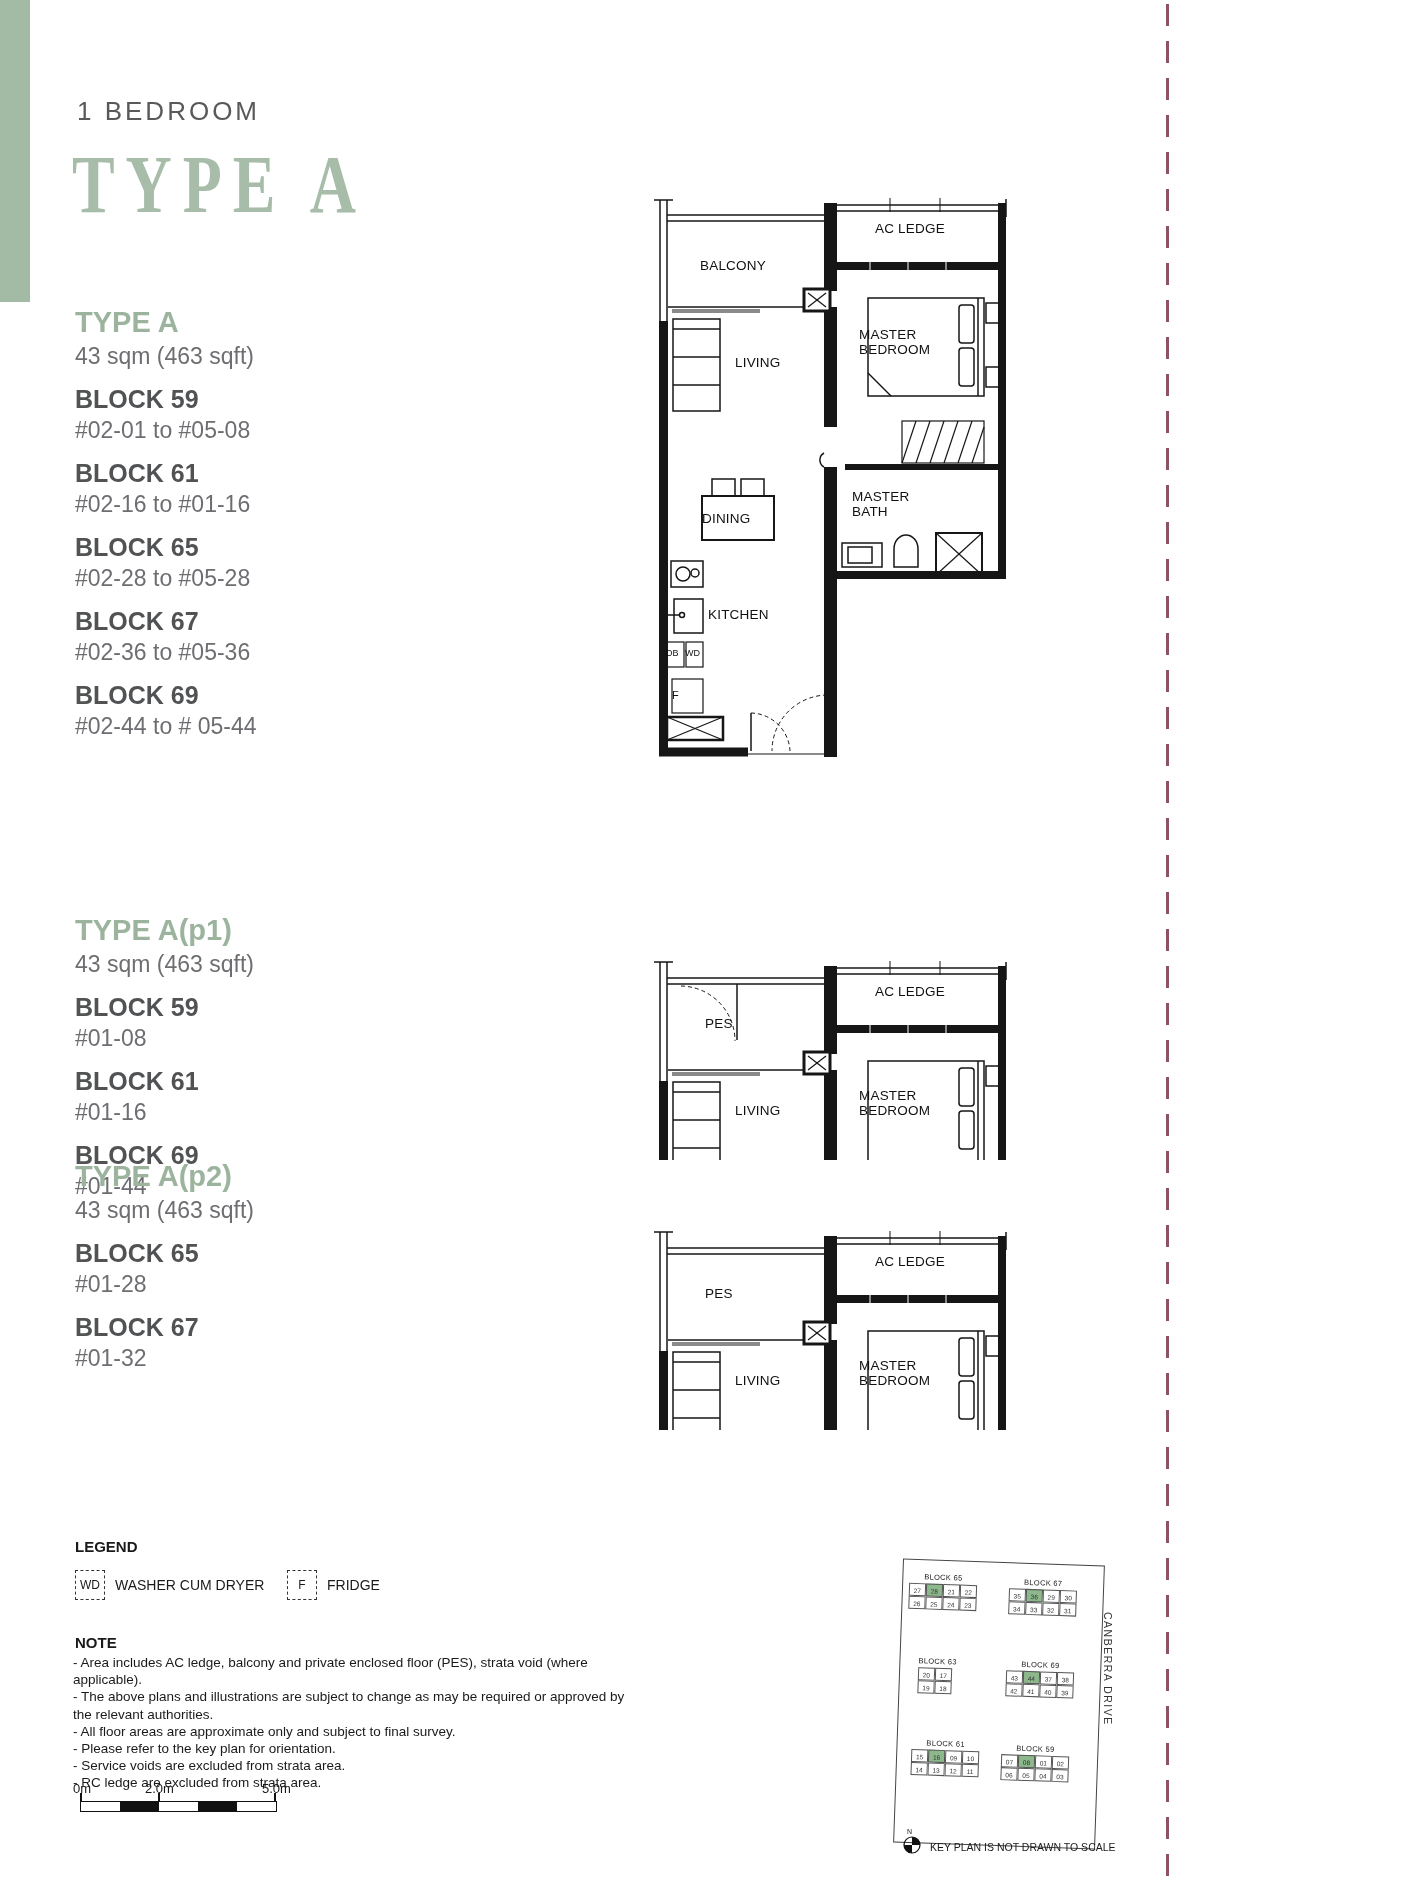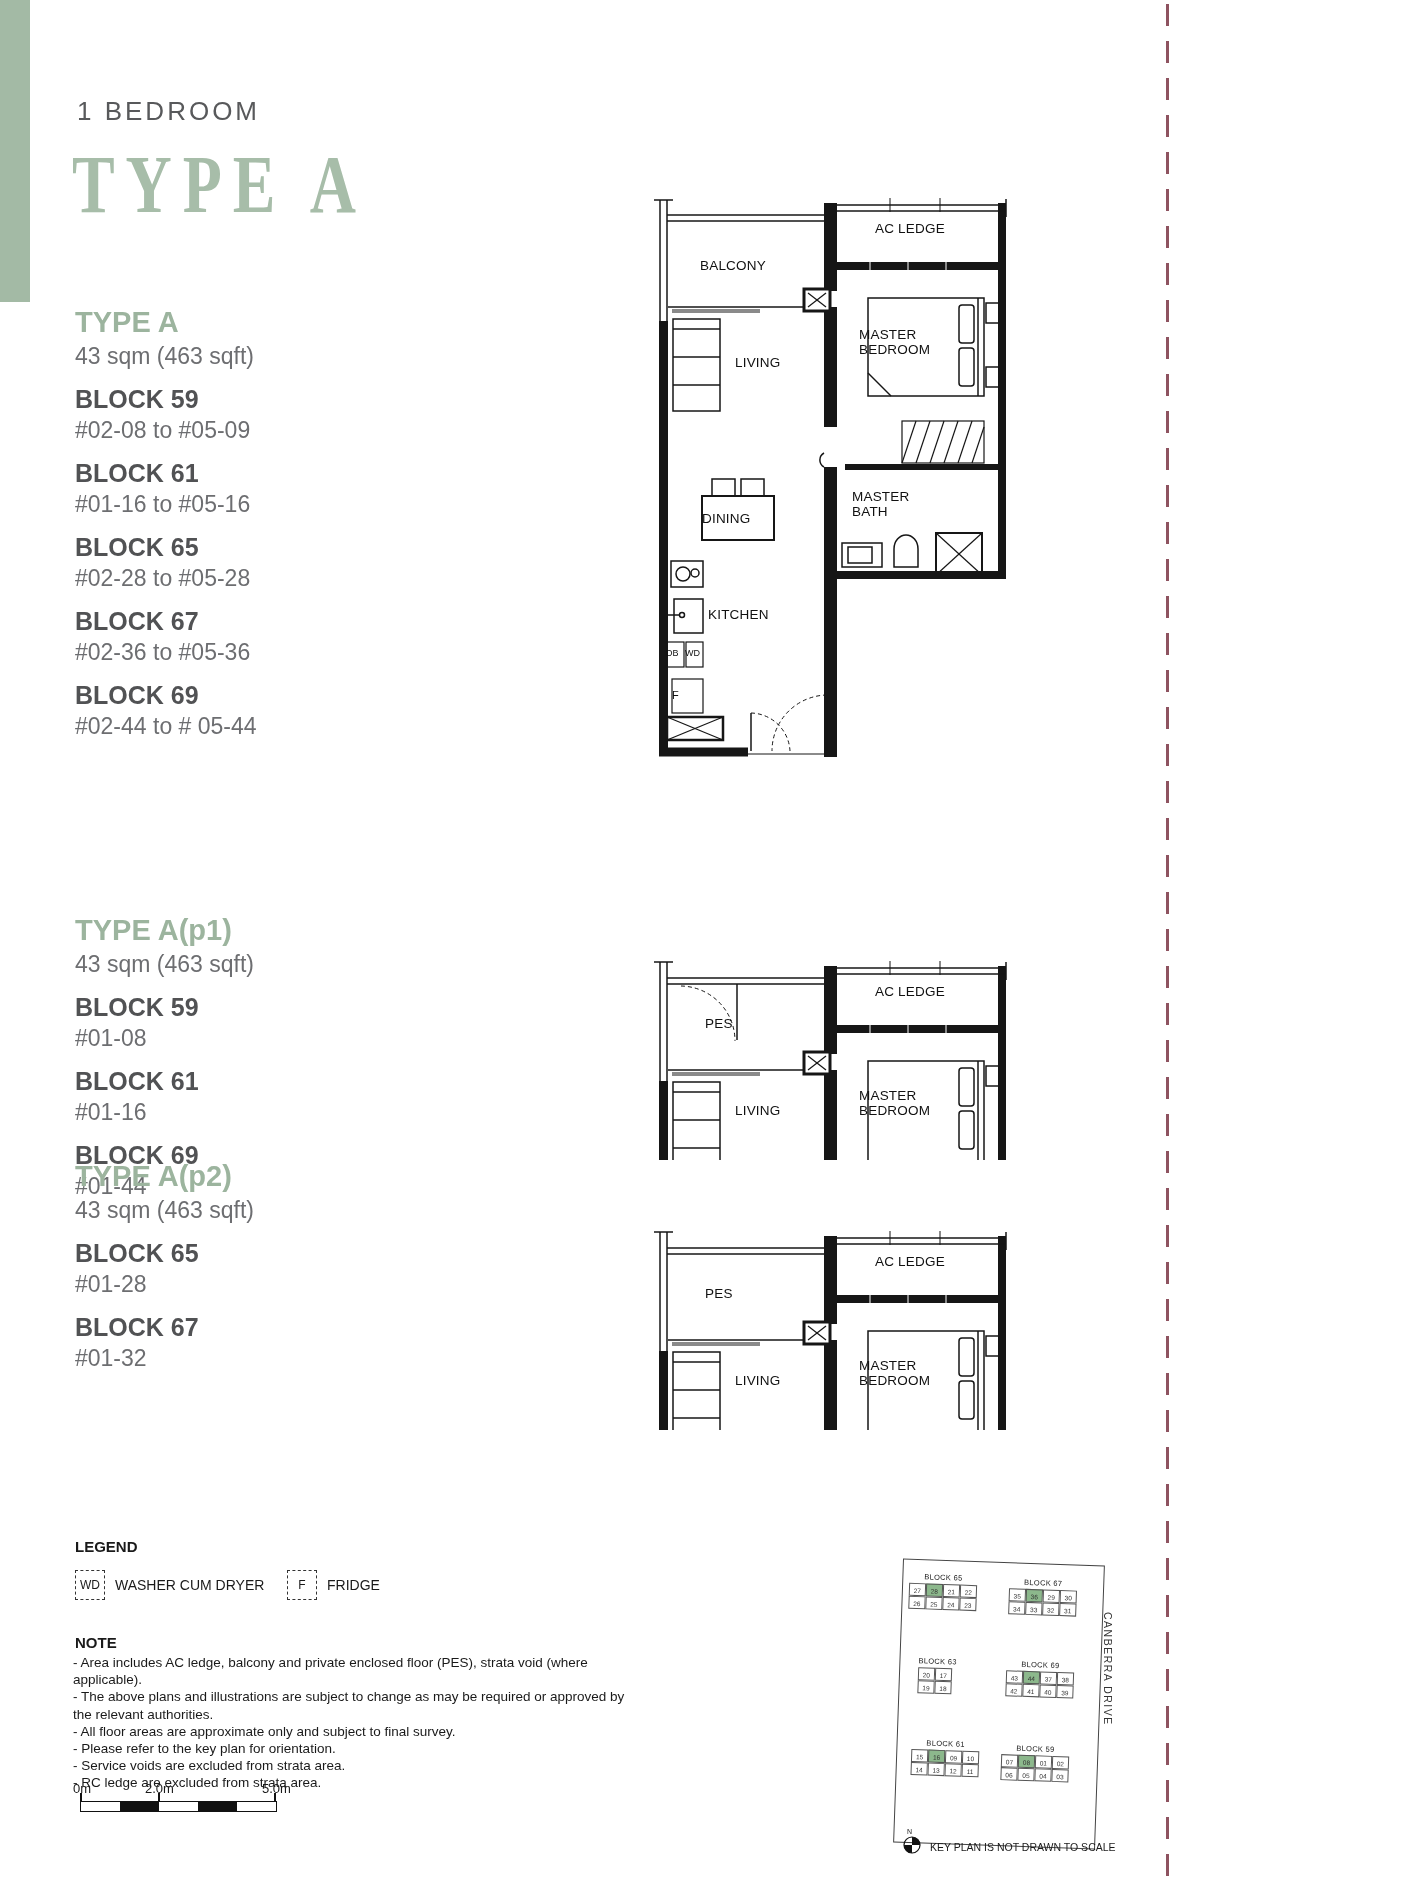--- a/index.html
+++ b/index.html
@@ -64,25 +64,25 @@
   <div class="trim-dash"></div>
 
   <div class="hdr-cat">1 BEDROOM</div>
   <div class="wordmark">TYPE A</div>
 
   <div class="spec" style="top:306px">
     <div class="spec-title">TYPE A</div>
     <div class="spec-area">43 sqm (463 sqft)</div>
     <div class="blk">
       <div class="blk-name">BLOCK 59</div>
-      <div class="blk-units">#02-08 to #05-09</div>
+      <div class="blk-units">#02-01 to #05-08</div>
     </div>
     <div class="blk">
       <div class="blk-name">BLOCK 61</div>
-      <div class="blk-units">#01-16 to #05-16</div>
+      <div class="blk-units">#02-16 to #01-16</div>
     </div>
     <div class="blk">
       <div class="blk-name">BLOCK 65</div>
       <div class="blk-units">#02-28 to #05-28</div>
     </div>
     <div class="blk">
       <div class="blk-name">BLOCK 67</div>
       <div class="blk-units">#02-36 to #05-36</div>
     </div>
     <div class="blk">

